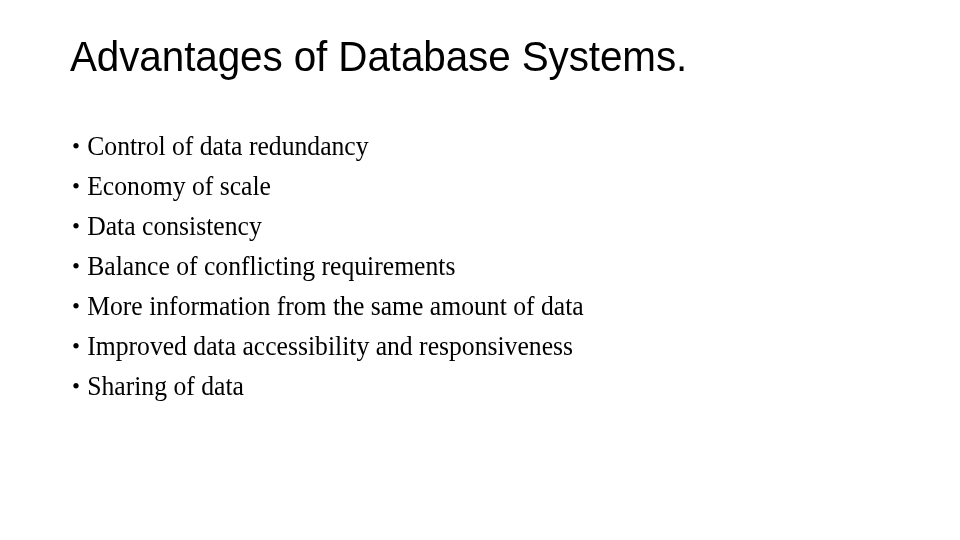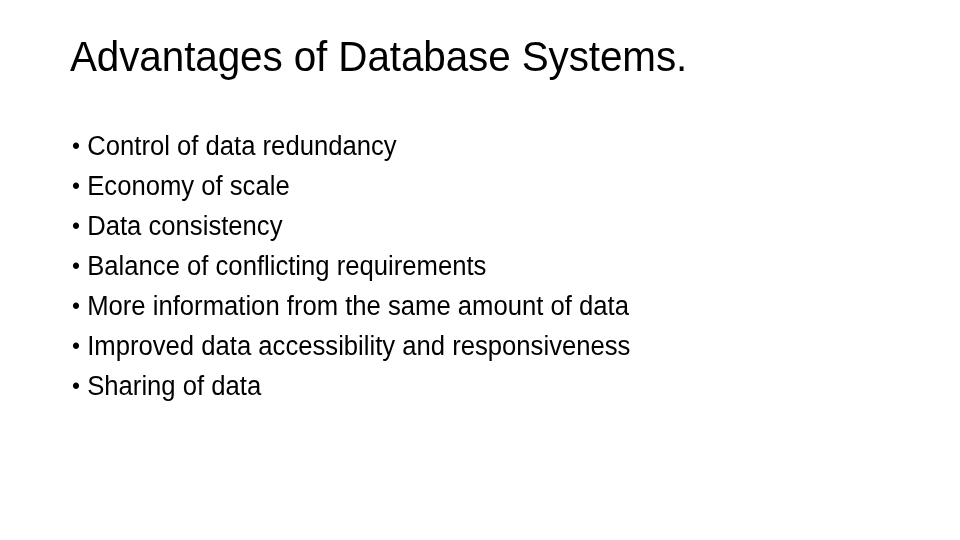--- a/index.html
+++ b/index.html
@@ -33,20 +33,21 @@
     white-space: nowrap;
     font-stretch: semi-condensed;
     transform: scaleX(0.94);
     transform-origin: left top;
   }
   .body-block {
     position: absolute;
     left: 72px;
     top: 126px;
     width: 840px;
+    font-family: Liberation Serif, serif;
   }
   .bullet-line {
     display: block;
     font-size: 27px;
     font-weight: 400;
     line-height: 40px;
     height: 40px;
     color: #000000;
     white-space: nowrap;
     font-stretch: semi-condensed;

